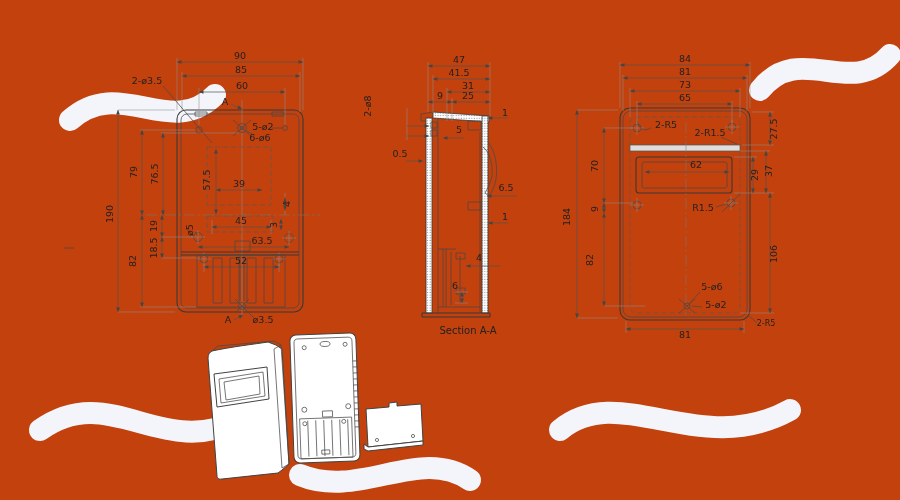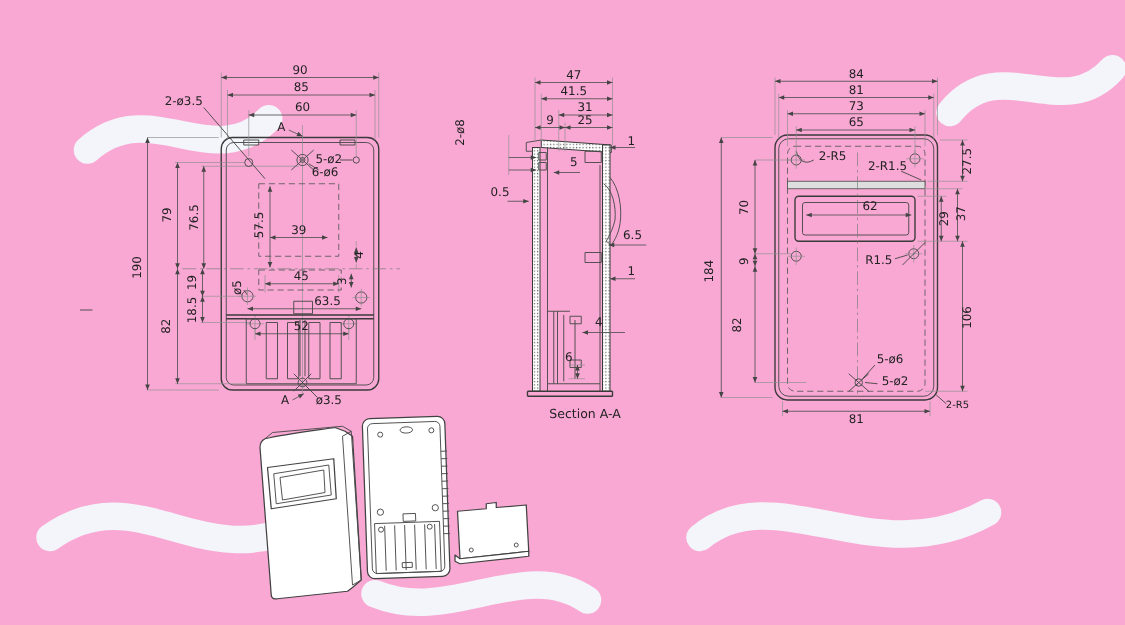--- a/index.html
+++ b/index.html
@@ -1,16 +1,16 @@
 <!DOCTYPE html>
 <html><head>
 <meta charset="utf-8">
 <style>
   html,body{margin:0;padding:0;background:#fff;}
-  .stage{position:relative;width:900px;height:500px;background:#f9a8d4;overflow:hidden;
+  .stage{position:relative;width:900px;height:500px;background:#c2410c;overflow:hidden;
          font-family:"DejaVu Sans",sans-serif;}
   svg{display:block}
   .geo  {fill:none;stroke:#3a3a3a;stroke-width:1.1;stroke-linejoin:round;}
   .geo2 {fill:#ffffff;stroke:#424242;stroke-width:1;stroke-linejoin:round;}
   .thin {fill:none;stroke:#4a4a4a;stroke-width:.75;stroke-linejoin:round;}
   .dim-l{fill:none;stroke:#555555;stroke-width:.7;}
   .ext  {fill:none;stroke:#909090;stroke-width:.55;}
   .dash {fill:none;stroke:#5a5a5a;stroke-width:.7;stroke-dasharray:5 3;}
   .center{fill:none;stroke:#7a7a7a;stroke-width:.55;stroke-dasharray:11 3 2 3;}
   .stip {fill:url(#stip);stroke:#3a3a3a;stroke-width:.8;}

